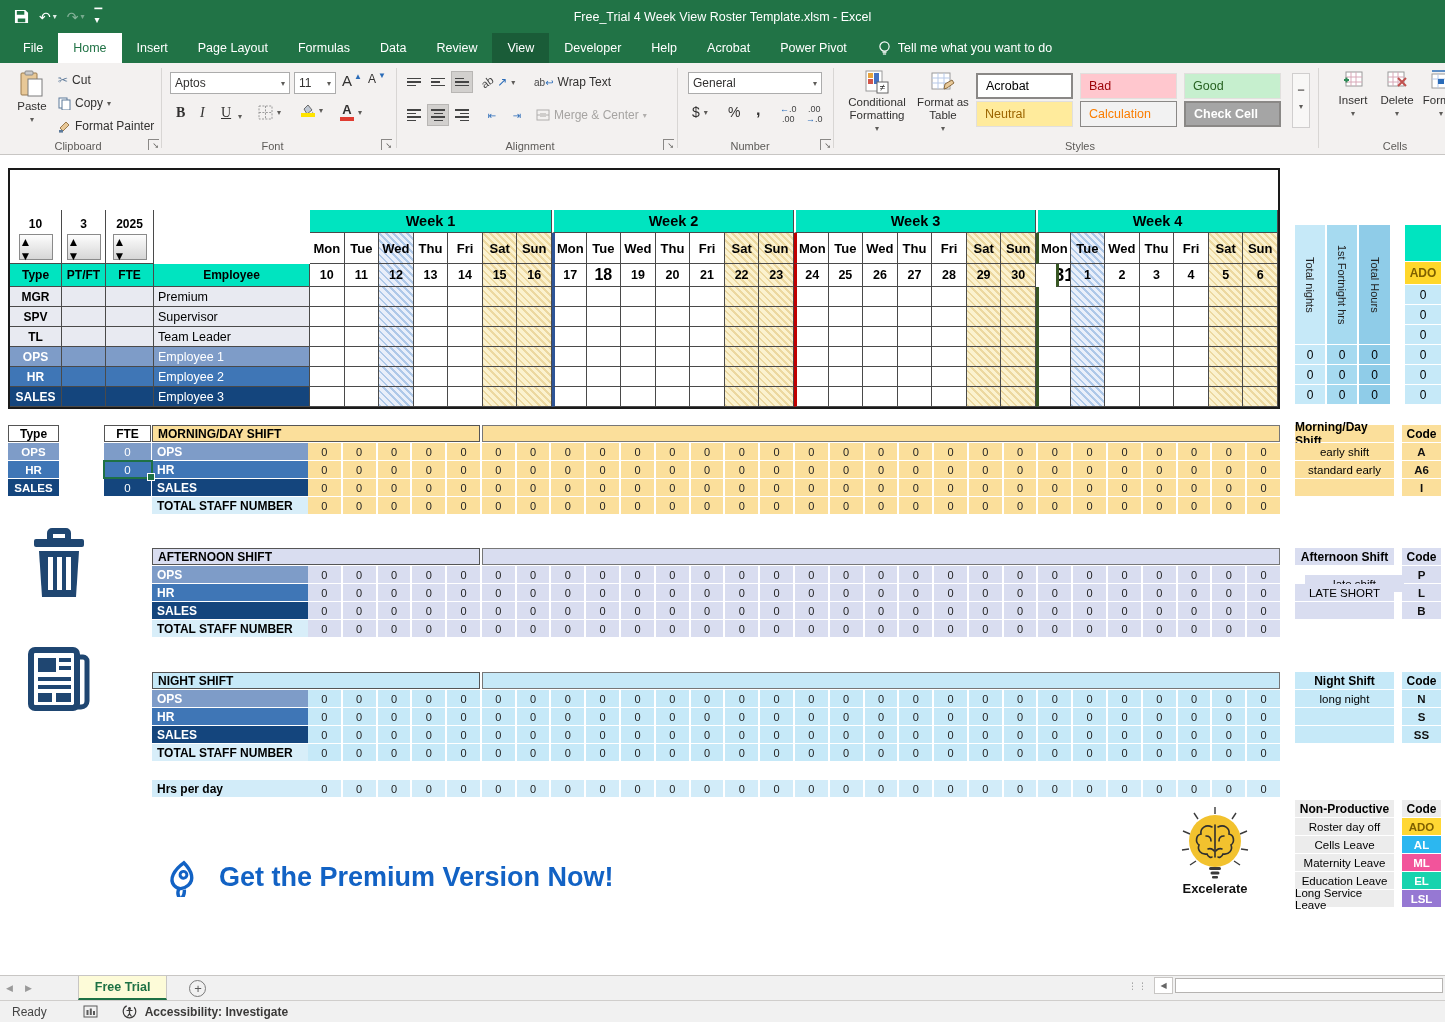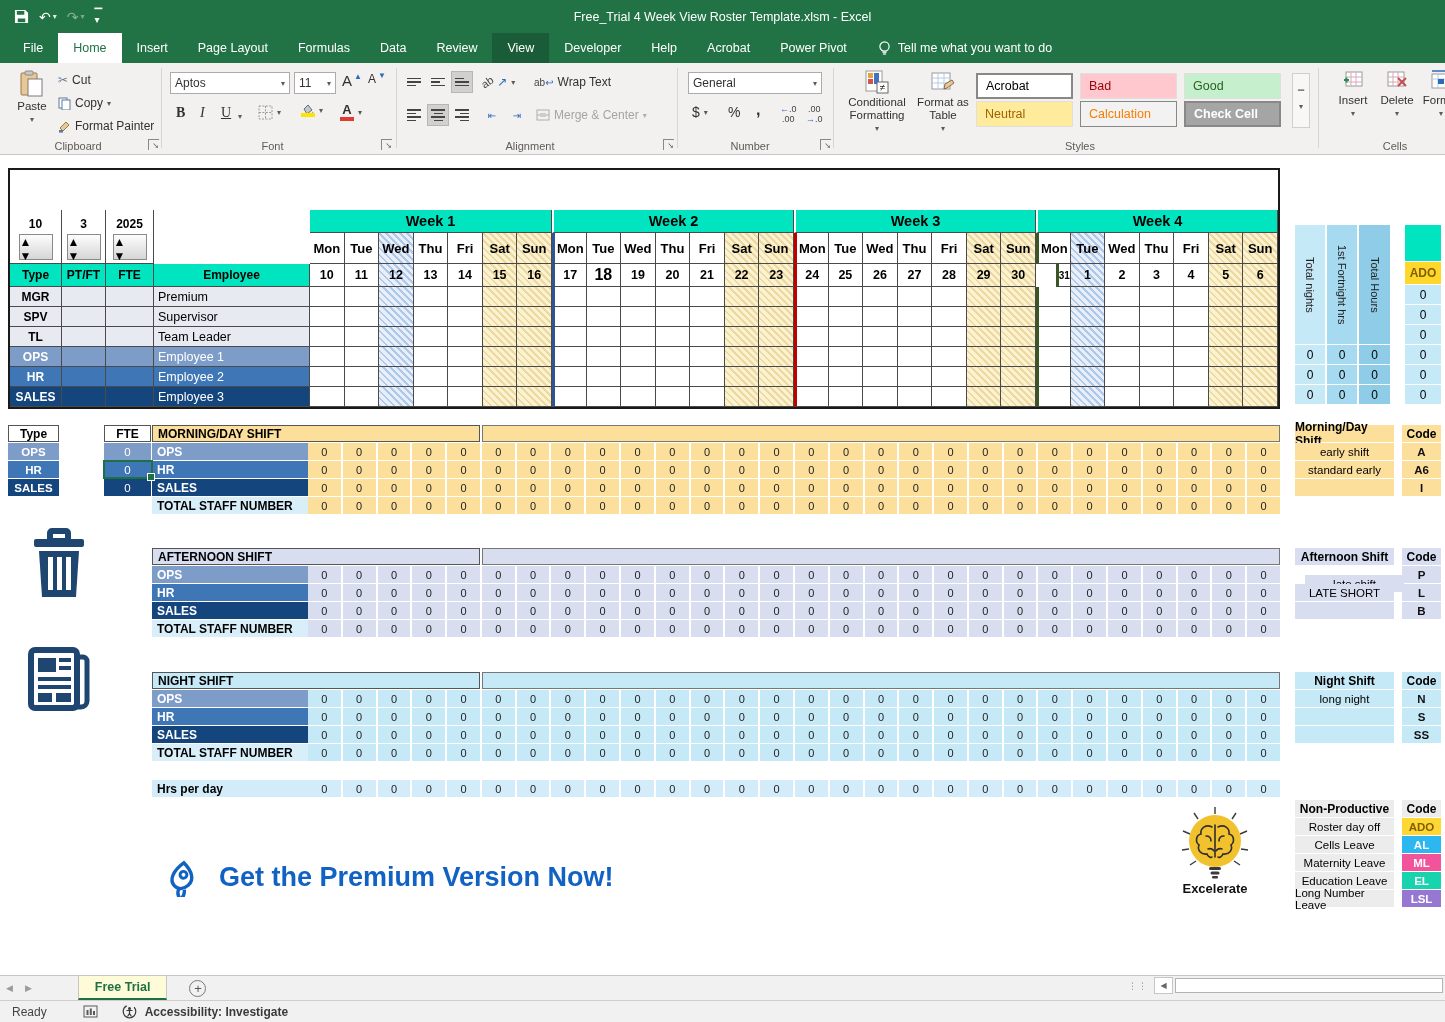--- a/index.html
+++ b/index.html
@@ -411,21 +411,21 @@
       <div class="mt-cell b " style="grid-area: 4 / 16; font-size: 12.5px;">21</div>
       <div class="mt-cell b hy" style="grid-area: 4 / 17; font-size: 12.5px;">22</div>
       <div class="mt-cell b hy" style="grid-area: 4 / 18; font-size: 12.5px;">23</div>
       <div class="mt-cell b " style="grid-area: 4 / 19; font-size: 12.5px; border-left: 3px solid rgb(192, 0, 0);">24</div>
       <div class="mt-cell b " style="grid-area: 4 / 20; font-size: 12.5px;">25</div>
       <div class="mt-cell b " style="grid-area: 4 / 21; font-size: 12.5px;">26</div>
       <div class="mt-cell b " style="grid-area: 4 / 22; font-size: 12.5px;">27</div>
       <div class="mt-cell b " style="grid-area: 4 / 23; font-size: 12.5px;">28</div>
       <div class="mt-cell b hy" style="grid-area: 4 / 24; font-size: 12.5px;">29</div>
       <div class="mt-cell b hy" style="grid-area: 4 / 25; font-size: 12.5px;">30</div>
-      <div class="mt-cell b " style="grid-area: 4 / 26; font-size: 10px; border-left: 3px solid rgb(56, 87, 35); margin-left: 20px;">31</div>
+      <div class="mt-cell b " style="grid-area: 4 / 26; font-size: 18px; border-left: 3px solid rgb(56, 87, 35); margin-left: 20px;">31</div>
       <div class="mt-cell b hb" style="grid-area: 4 / 27; font-size: 12.5px;">1</div>
       <div class="mt-cell b " style="grid-area: 4 / 28; font-size: 12.5px;">2</div>
       <div class="mt-cell b " style="grid-area: 4 / 29; font-size: 12.5px;">3</div>
       <div class="mt-cell b " style="grid-area: 4 / 30; font-size: 12.5px;">4</div>
       <div class="mt-cell b hy" style="grid-area: 4 / 31; font-size: 12.5px;">5</div>
       <div class="mt-cell b hy" style="grid-area: 4 / 32; font-size: 12.5px;">6</div>
       <div class="mt-cell b" style="grid-area: 5 / 1; background: rgb(232, 234, 241); color: rgb(0, 0, 0); font-size: 12px;">MGR</div>
       <div class="mt-cell" style="grid-area: 5 / 2; background: rgb(232, 234, 241);"></div>
       <div class="mt-cell" style="grid-area: 5 / 3; background: rgb(232, 234, 241);"></div>
       <div class="mt-cell" style="grid-area: 5 / 4; background: rgb(232, 234, 241); color: rgb(0, 0, 0); justify-content: flex-start; padding-left: 4px; font-size: 12.5px;">Premium</div>
@@ -1089,21 +1089,21 @@
       <div class="lgbox b" style="left: 1295px; top: 645px; width: 99px; background: rgb(236, 236, 236); font-size: 12px;">Non-Productive</div>
       <div class="lgbox b" style="left: 1402px; top: 645px; width: 39px; background: rgb(236, 236, 236); font-size: 12px;">Code</div>
       <div class="lgbox" style="left: 1295px; top: 663px; width: 99px; background: rgb(236, 236, 236);">Roster day off</div>
       <div class="lgbox b" style="left: 1402px; top: 663px; width: 39px; background: rgb(255, 215, 51); color: rgb(127, 96, 0);">ADO</div>
       <div class="lgbox" style="left: 1295px; top: 681px; width: 99px; background: rgb(236, 236, 236);">Cells Leave</div>
       <div class="lgbox b" style="left: 1402px; top: 681px; width: 39px; background: rgb(44, 183, 240); color: rgb(255, 255, 255);">AL</div>
       <div class="lgbox" style="left: 1295px; top: 699px; width: 99px; background: rgb(236, 236, 236);">Maternity Leave</div>
       <div class="lgbox b" style="left: 1402px; top: 699px; width: 39px; background: rgb(242, 84, 155); color: rgb(255, 255, 255);">ML</div>
       <div class="lgbox" style="left: 1295px; top: 717px; width: 99px; background: rgb(236, 236, 236);">Education Leave</div>
       <div class="lgbox b" style="left: 1402px; top: 717px; width: 39px; background: rgb(23, 211, 174); color: rgb(255, 255, 255);">EL</div>
-      <div class="lgbox" style="left: 1295px; top: 735px; width: 99px; background: rgb(236, 236, 236);">Long Number Leave</div>
+      <div class="lgbox" style="left: 1295px; top: 735px; width: 99px; background: rgb(236, 236, 236);">Long Service Leave</div>
       <div class="lgbox b" style="left: 1402px; top: 735px; width: 39px; background: rgb(150, 120, 211); color: rgb(255, 255, 255);">LSL</div>
     </div>
 
   <div id="selcell"></div>
 
   <svg class="abs" style="left:30px;top:372px" width="58" height="72" viewBox="0 0 58 72">
     <rect x="4" y="12" width="50" height="8" rx="2" fill="#1F4671"></rect>
     <rect x="20" y="4" width="18" height="10" rx="2" fill="none" stroke="#1F4671" stroke-width="6"></rect>
     <path d="M9 24h40l-3 46H12z" fill="#1F4671"></path>
     <rect x="18" y="30" width="5" height="33" fill="#fff"></rect>

